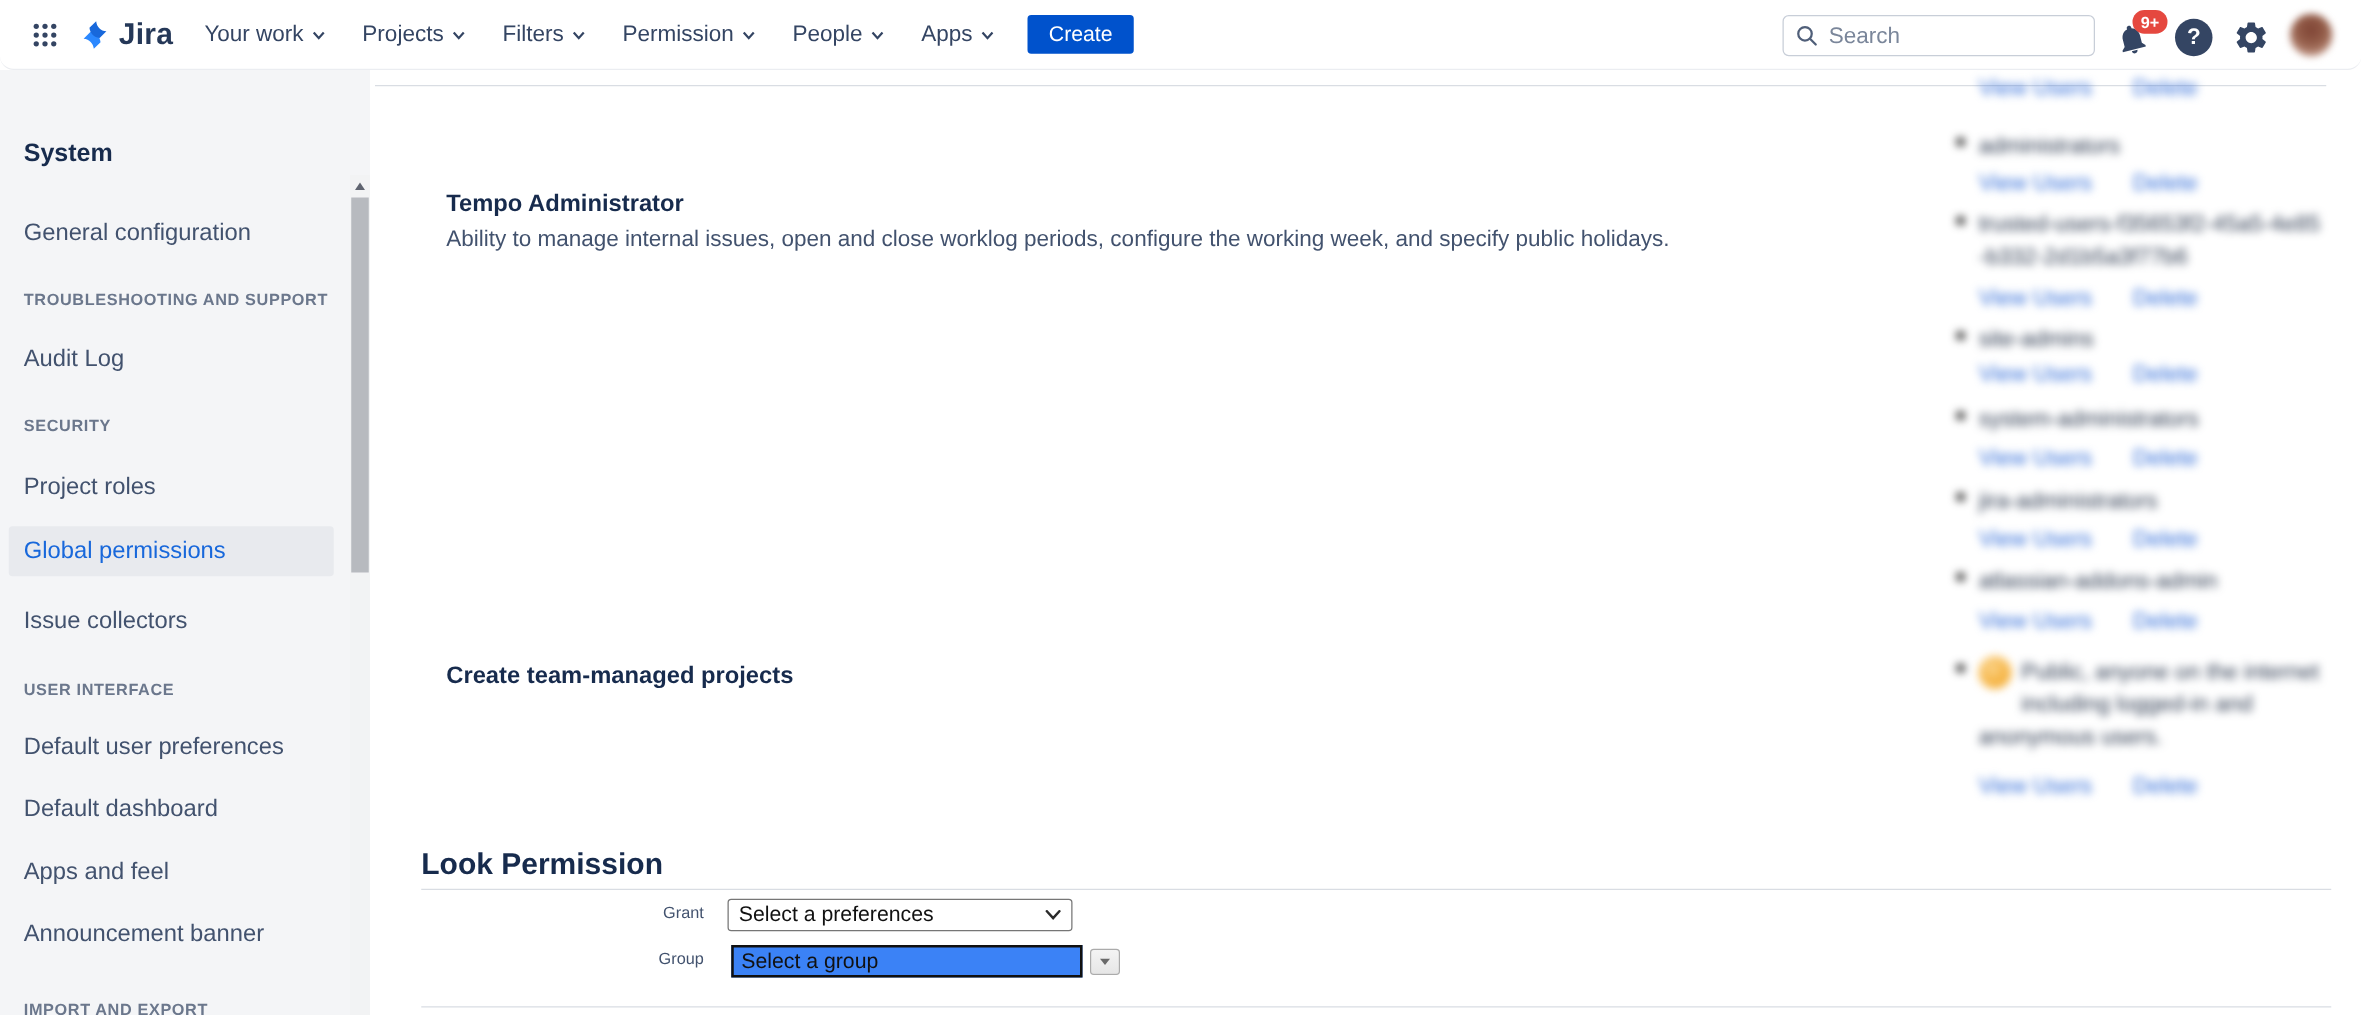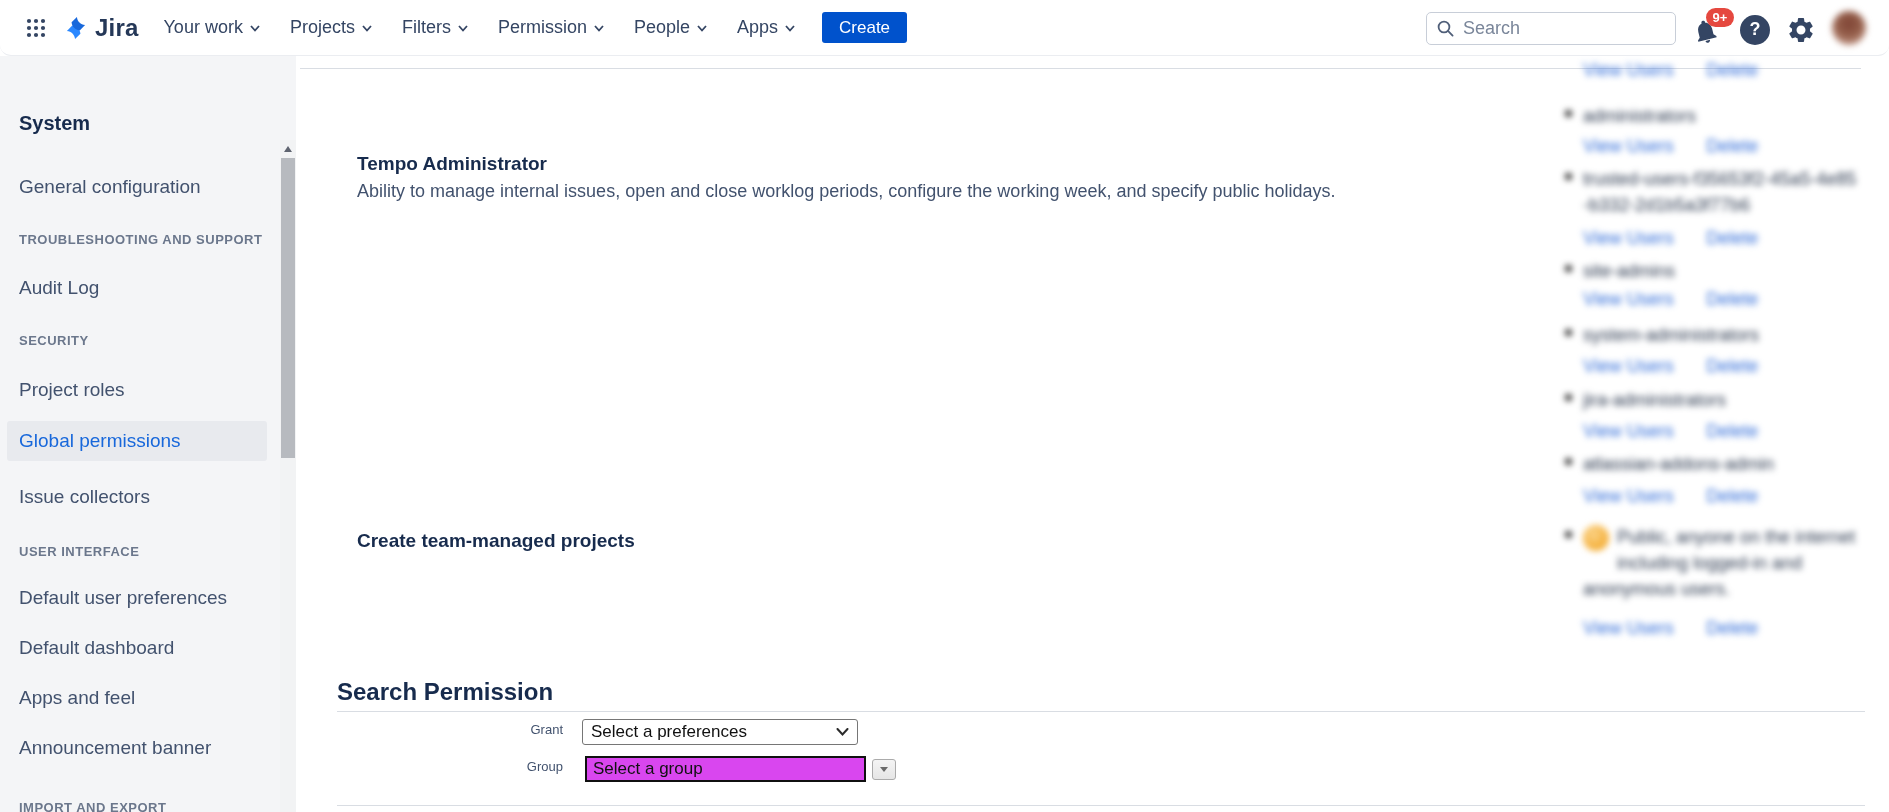--- a/index.html
+++ b/index.html
@@ -60,21 +60,21 @@
   .perm-title { position:absolute; left:61px; font-size:19px; font-weight:700; color:#172b4d; }
   .perm-desc { position:absolute; left:61px; width:1210px; font-size:18px; line-height:27px; color:#42526e; }
   .section-heading { position:absolute; left:41px; width:1528px; font-size:24px; font-weight:700;
                      color:#172b4d; padding-bottom:5px; border-bottom:1px solid #d9dde3; }
   .form-label { position:absolute; left:104px; width:163px; text-align:right; font-size:13px; color:#42526e; }
   .grant-select { position:absolute; left:286px; top:663px; width:276px; height:26px; border:1px solid #767676;
                   border-radius:3px; background:#fff; display:flex; align-items:center; padding:0 8px;
                   font-size:17px; color:#111; cursor:pointer; }
   .grant-select svg { margin-left:auto; }
   .group-box { position:absolute; left:289px; top:700px; width:281px; height:26px; border:2px solid #101010;
-               background:#d946ef; display:flex; align-items:center; padding:0 6px; font-size:17px; color:#111; }
+               background:#3b82f6; display:flex; align-items:center; padding:0 6px; font-size:17px; color:#111; }
   .group-dd-btn { position:absolute; left:576px; top:703px; width:24px; height:21px; border:1px solid #ababab;
                   border-radius:3px; background:linear-gradient(#f4f4f4,#e6e6e6); display:flex;
                   align-items:center; justify-content:center; cursor:pointer; }
   .group-dd-btn .tri-dn { width:0; height:0; border-left:4px solid transparent; border-right:4px solid transparent;
                           border-top:5px solid #6a6a6a; }
 
   
   #usercol { position:absolute; left:1269px; top:0; width:310px; height:756px; filter:blur(3.2px); }
   .ge { position:absolute; left:0; width:300px; }
   .bullet { position:absolute; left:0; top:7px; width:7px; height:7px; border-radius:50%; background:#222; }
@@ -226,21 +226,21 @@
 
 <div id="main">
 
   <div class="divider" style="left:4px; top:12px; width:1561px"></div>
 
   <div class="perm-title" style="top:97px">Tempo Administrator</div>
   <div class="perm-desc" style="top:122px">Ability to manage internal issues, open and close worklog periods, configure the working week, and specify public holidays.</div>
 
   <div class="perm-title" style="top:474px">Create team-managed projects</div>
 
-  <div class="section-heading" style="top:622px">Search Permission</div>
+  <div class="section-heading" style="top:622px">Look Permission</div>
 
   <div class="form-label" style="top:666px">Grant</div>
   <div class="grant-select">
     <span>Select a preferences</span>
     <svg width="13" height="8" viewBox="0 0 13 8">
       <polyline points="1.5,1 6.5,6.5 11.5,1" fill="none" stroke="#2b2b2b" stroke-width="2" stroke-linecap="round"></polyline>
     </svg>
   </div>
 
   <div class="form-label" style="top:703px">Group</div>

